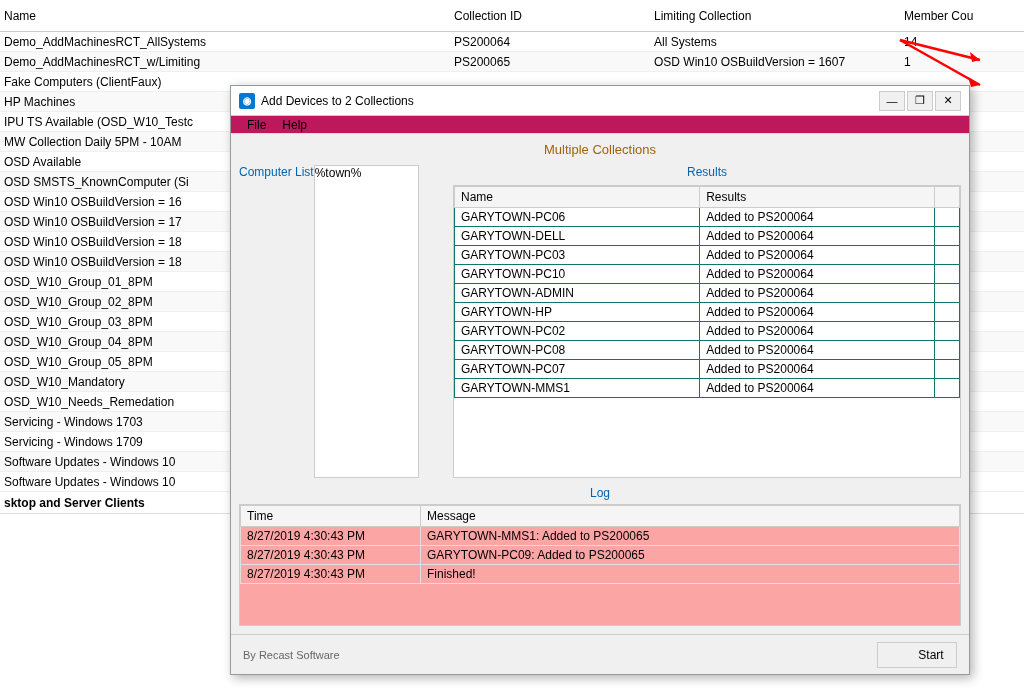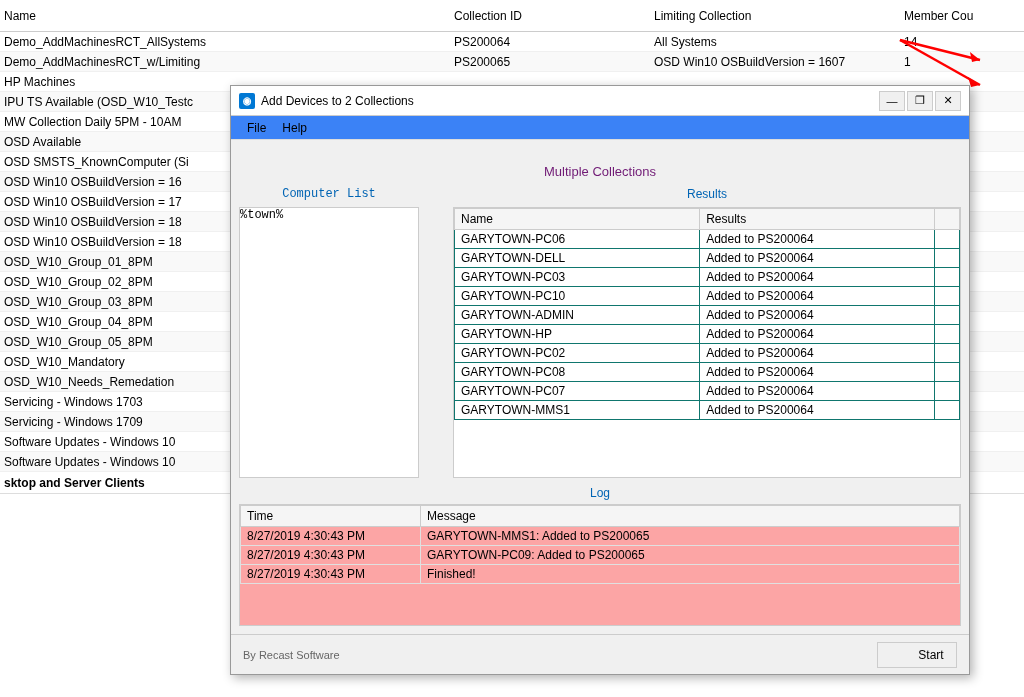--- a/index.html
+++ b/index.html
@@ -105,22 +105,22 @@
       background: #f0f0f0;
       cursor: pointer;
       display: flex;
       align-items: center;
       justify-content: center;
       font-size: 11px;
     }
 
     
     .dialog-menubar {
-      height: 24px;
-      background: #3b82f6;
+      height: 18px;
+      background: #be185d;
       border-bottom: 1px solid #ddd;
       display: flex;
       align-items: center;
       padding: 0 8px;
       flex-shrink: 0;
     }
 
     .menu-item {
       padding: 2px 8px;
       cursor: pointer;
@@ -131,42 +131,39 @@
     .dialog-content {
       flex: 1;
       display: flex;
       flex-direction: column;
       padding: 8px;
       overflow: hidden;
     }
 
     .dialog-title-label {
       text-align: center;
-      color: #701a75;
+      color: #a16207;
       font-size: 13px;
       font-weight: 500;
       margin-bottom: 8px;
-      margin-top: 16px;
     }
 
     .dialog-main {
       display: flex;
       flex: 1;
       gap: 10px;
       overflow: hidden;
       min-height: 0;
     }
 
     
     .computer-list-section {
       display: flex;
-      flex-direction: column;
       width: 180px;
       flex-shrink: 0;
-      font-family: Liberation Mono, monospace;
     }
 
     .section-label {
       text-align: center;
       color: #0064b4;
       font-size: 12px;
       margin-bottom: 6px;
     }
 
     .computer-list-box {
@@ -320,20 +317,26 @@
     <div class="bg-col-name bg-cell">Demo_AddMachinesRCT_AllSystems</div>
     <div class="bg-col-id bg-cell">PS200064</div>
     <div class="bg-col-limit bg-cell">All Systems</div>
     <div class="bg-col-member bg-cell">14</div>
   </div>
       <div class="bg-table-row">
     <div class="bg-col-name bg-cell">Demo_AddMachinesRCT_w/Limiting</div>
     <div class="bg-col-id bg-cell">PS200065</div>
     <div class="bg-col-limit bg-cell">OSD Win10 OSBuildVersion = 1607</div>
     <div class="bg-col-member bg-cell">1</div>
+  </div>
+      <div class="bg-table-row">
+    <div class="bg-col-name bg-cell">Fake  Computers (ClientFaux)</div>
+    <div class="bg-col-id bg-cell"></div>
+    <div class="bg-col-limit bg-cell"></div>
+    <div class="bg-col-member bg-cell"></div>
   </div>
       <div class="bg-table-row">
     <div class="bg-col-name bg-cell">HP Machines</div>
     <div class="bg-col-id bg-cell"></div>
     <div class="bg-col-limit bg-cell"></div>
     <div class="bg-col-member bg-cell"></div>
   </div>
       <div class="bg-table-row">
     <div class="bg-col-name bg-cell">IPU TS Available (OSD_W10_Testc</div>
     <div class="bg-col-id bg-cell"></div>

